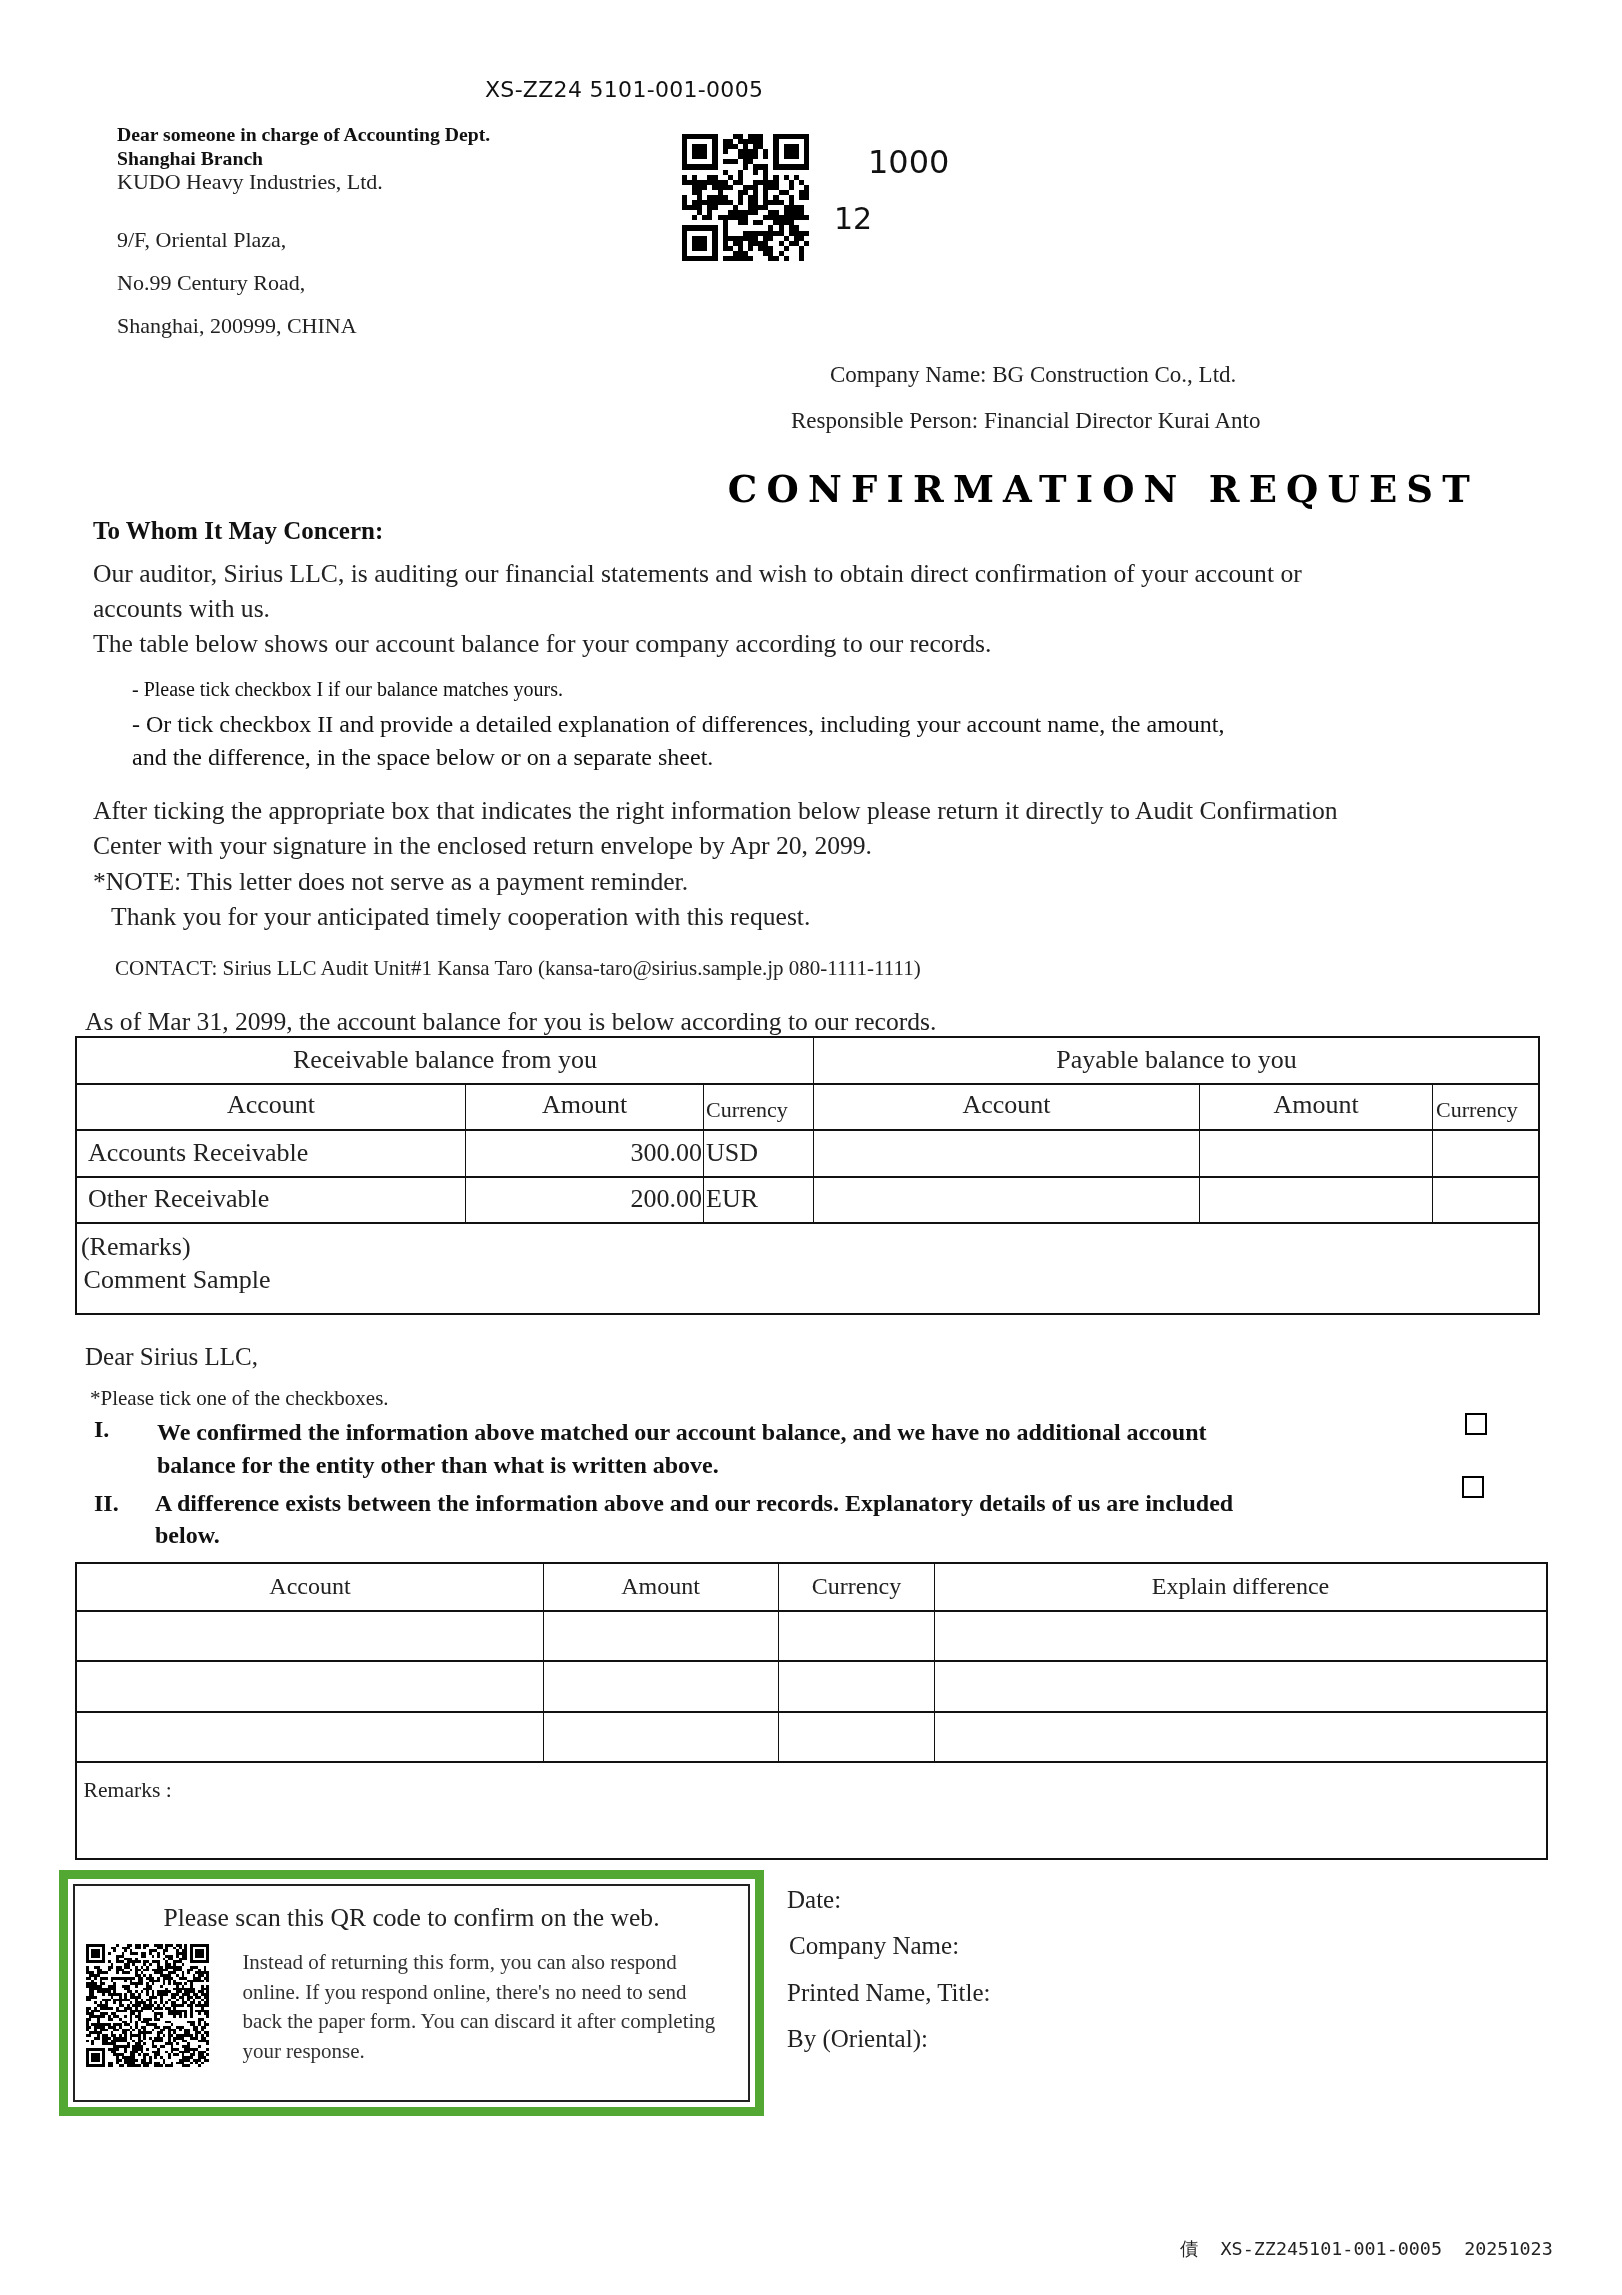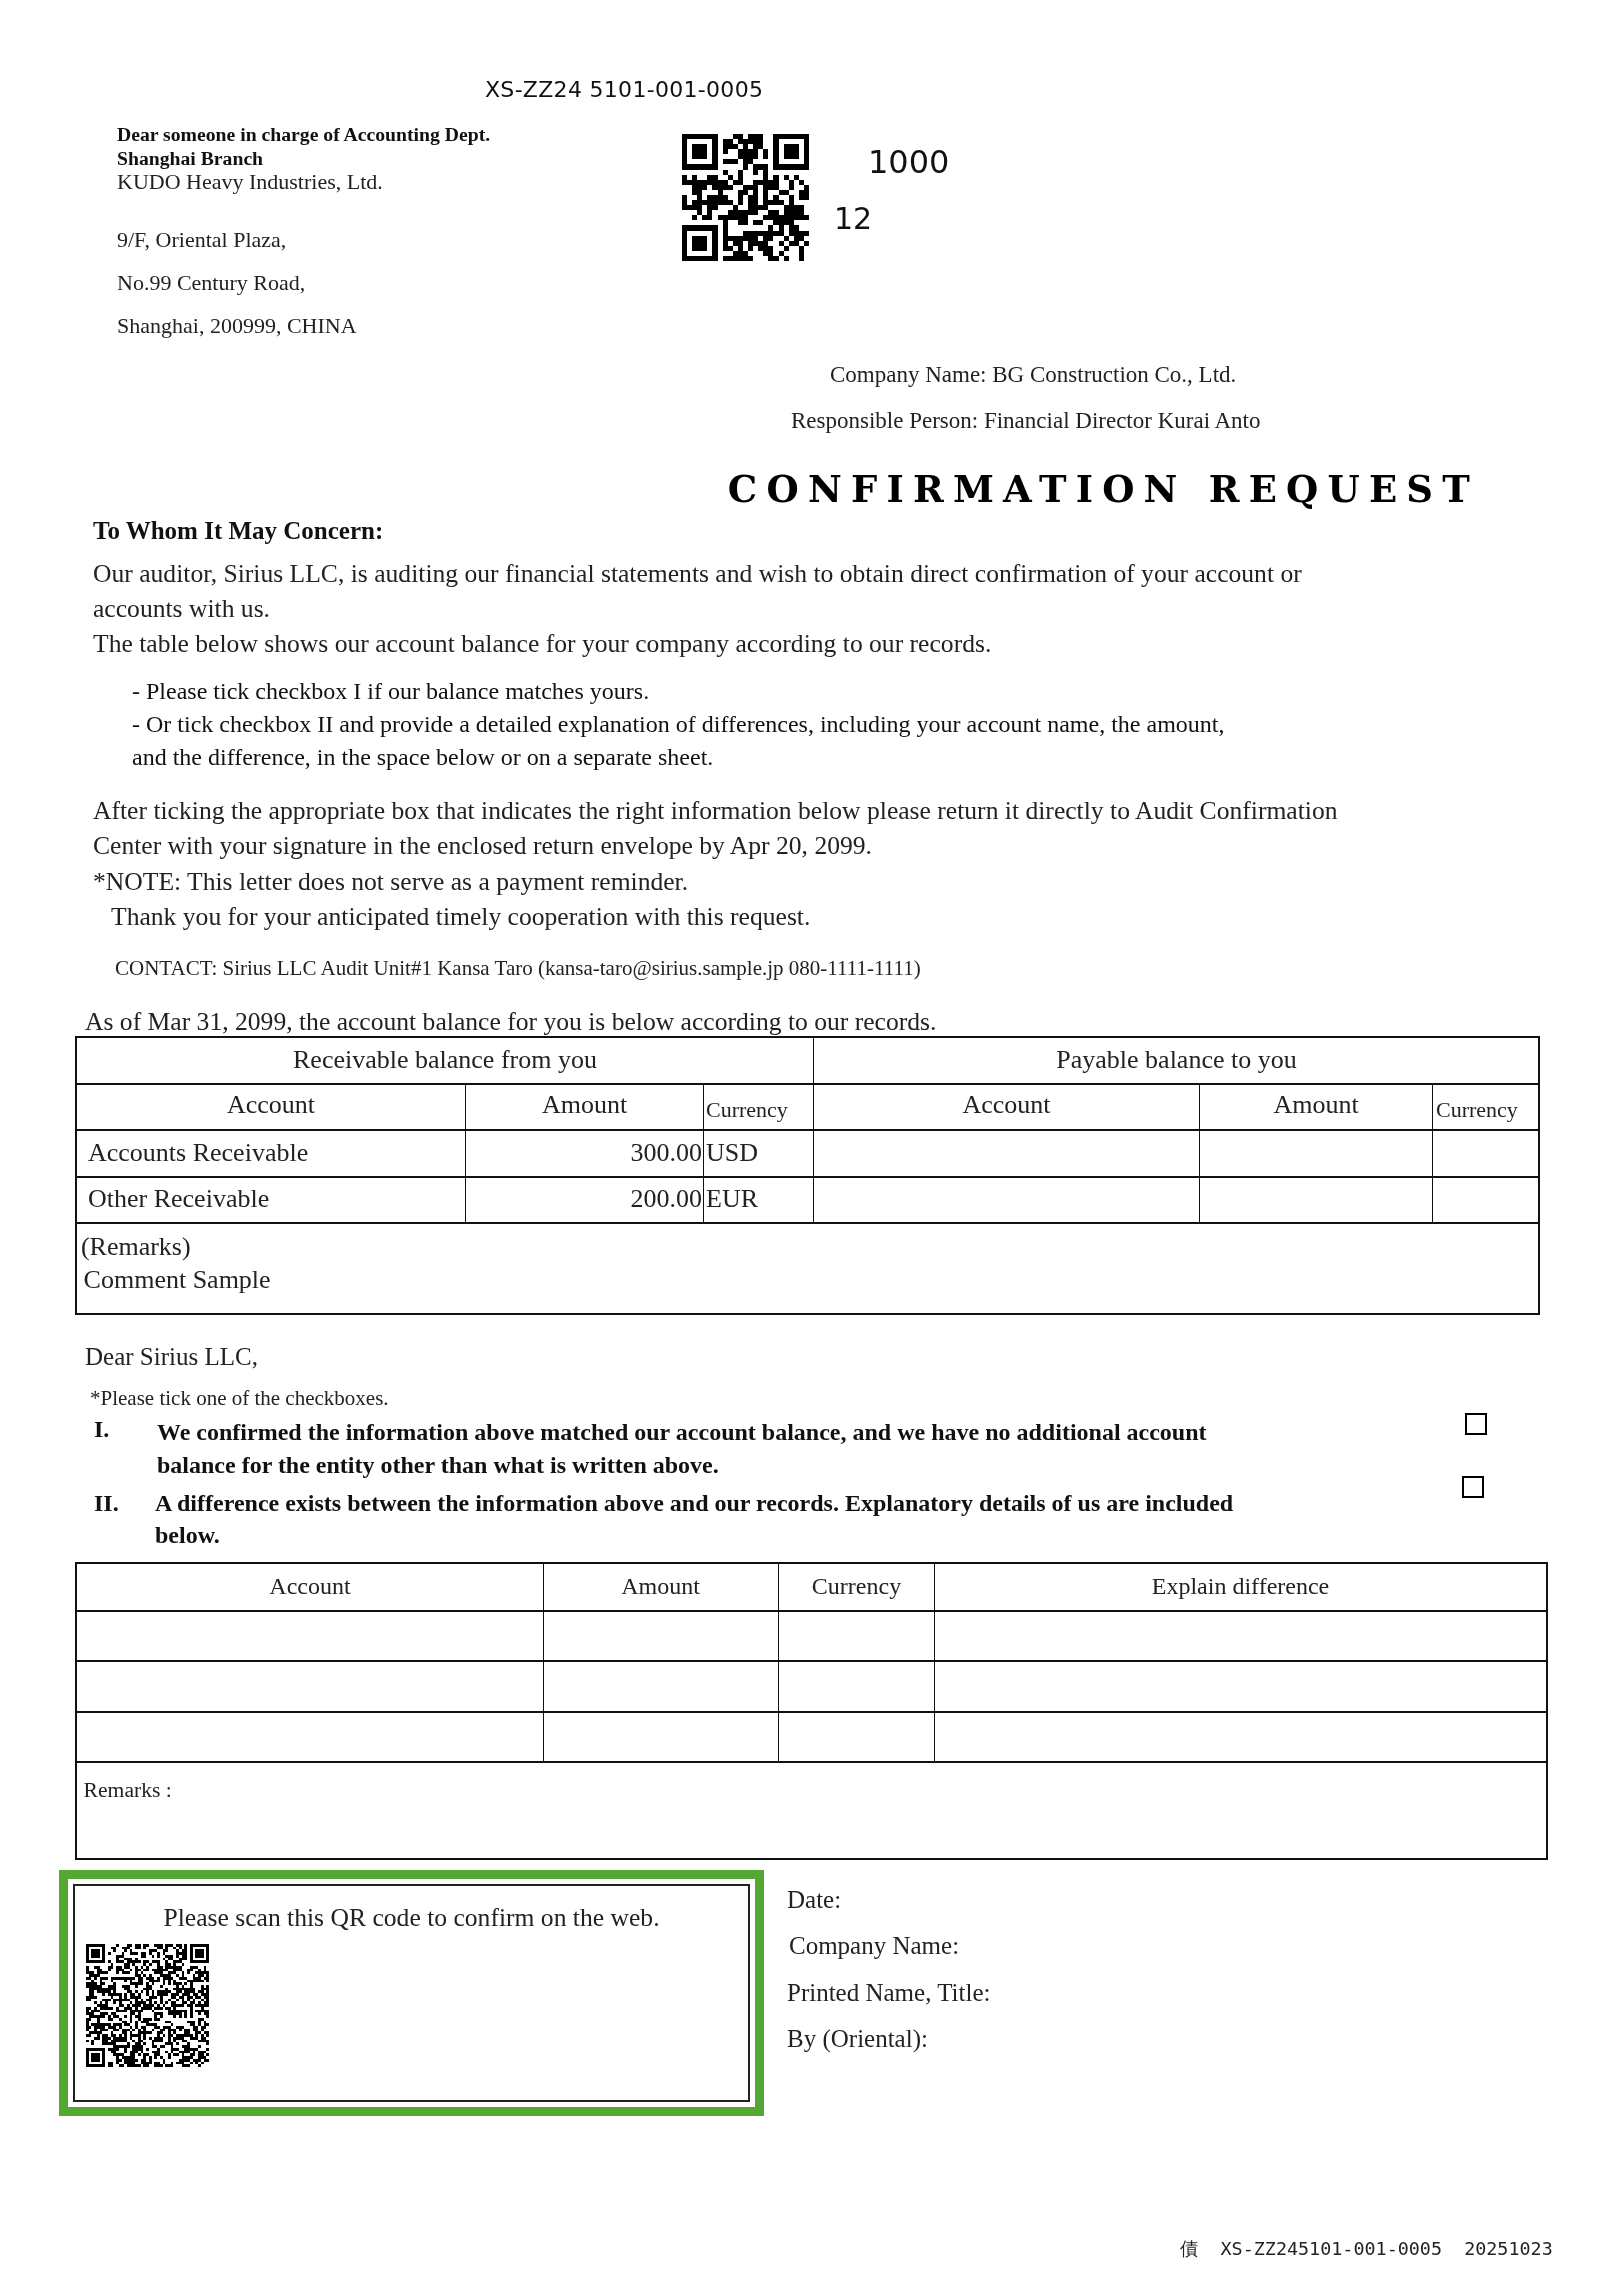--- a/index.html
+++ b/index.html
@@ -332,21 +332,21 @@
 <div class="abs" id="company-name">Company Name: BG Construction Co., Ltd.</div>
 <div class="abs" id="responsible">Responsible Person: Financial Director Kurai Anto</div>
 
 <div class="abs" id="title">CONFIRMATION REQUEST</div>
 
 <div class="abs body-bold" style="left:93px; top:517px; font-size:25px;">To Whom It May Concern:</div>
 <div class="abs body-text" style="left:93px; top:559px;">Our auditor, Sirius LLC, is auditing our financial statements and wish to obtain direct confirmation of your account or</div>
 <div class="abs body-text" style="left:93px; top:594px;">accounts with us.</div>
 <div class="abs body-text" style="left:93px; top:629px;">The table below shows our account balance for your company according to our records.</div>
 
-<div class="abs body-bold" style="left:132px; top:678px; font-weight:normal; font-size:24px;">- Please tick checkbox I if our balance matches yours.</div>
+<div class="abs body-bold" style="left:132px; top:678px; font-weight:normal; font-size:20px;">- Please tick checkbox I if our balance matches yours.</div>
 <div class="abs body-bold" style="left:132px; top:711px; font-weight:normal; font-size:24px;">- Or tick checkbox II and provide a detailed explanation of differences, including your account name, the amount,</div>
 <div class="abs body-bold" style="left:132px; top:744px; font-weight:normal; font-size:24px;">and the difference, in the space below or on a separate sheet.</div>
 
 <div class="abs body-text" style="left:93px; top:796px;">After ticking the appropriate box that indicates the right information below please return it directly to Audit Confirmation</div>
 <div class="abs body-text" style="left:93px; top:831px;">Center with your signature in the enclosed return envelope by Apr 20, 2099.</div>
 <div class="abs body-text" style="left:93px; top:867px;">*NOTE: This letter does not serve as a payment reminder.</div>
 <div class="abs body-text" style="left:111px; top:902px;">Thank you for your anticipated timely cooperation with this request.</div>
 <div class="abs body-text" style="left:115px; top:956px; font-size:21px;">CONTACT: Sirius LLC Audit Unit#1 Kansa Taro (kansa-taro@sirius.sample.jp 080-1111-1111)</div>
 <div class="abs body-text" style="left:85px; top:1007px;">As of Mar 31, 2099, the account balance for you is below according to our records.</div>
 
@@ -1407,20 +1407,21 @@
           <rect x="0" y="0" width="7" height="7" fill="#000"></rect>
           <rect x="1" y="1" width="5" height="5" fill="#fff"></rect>
           <rect x="2" y="2" width="3" height="3" fill="#000"></rect>
           <rect x="38" y="0" width="7" height="7" fill="#000"></rect>
           <rect x="39" y="1" width="5" height="5" fill="#fff"></rect>
           <rect x="40" y="2" width="3" height="3" fill="#000"></rect>
           <rect x="0" y="38" width="7" height="7" fill="#000"></rect>
           <rect x="1" y="39" width="5" height="5" fill="#fff"></rect>
           <rect x="2" y="40" width="3" height="3" fill="#000"></rect>
         </svg>
+      <div id="web-desc">Instead of returning this form, you can also respond online. If you respond online, there's no need to send back the paper form. You can discard it after completing your response.</div>
     </div>
   </div>
 </div>
 
 <div class="abs sig-label" style="left:787px; top:1886px;">Date:</div>
 <div class="abs sig-label" style="left:789px; top:1932px;">Company Name:</div>
 <div class="abs sig-label" style="left:787px; top:1979px;">Printed Name, Title:</div>
 <div class="abs sig-label" style="left:787px; top:2025px;">By (Oriental):</div>
 
 <div class="abs" id="footer">

